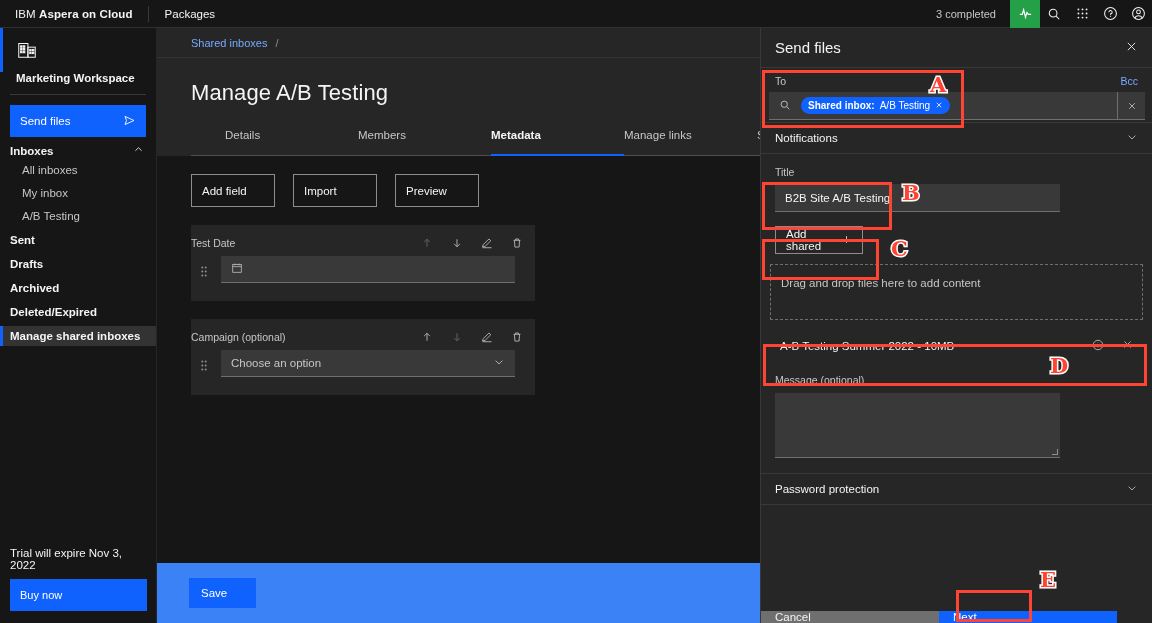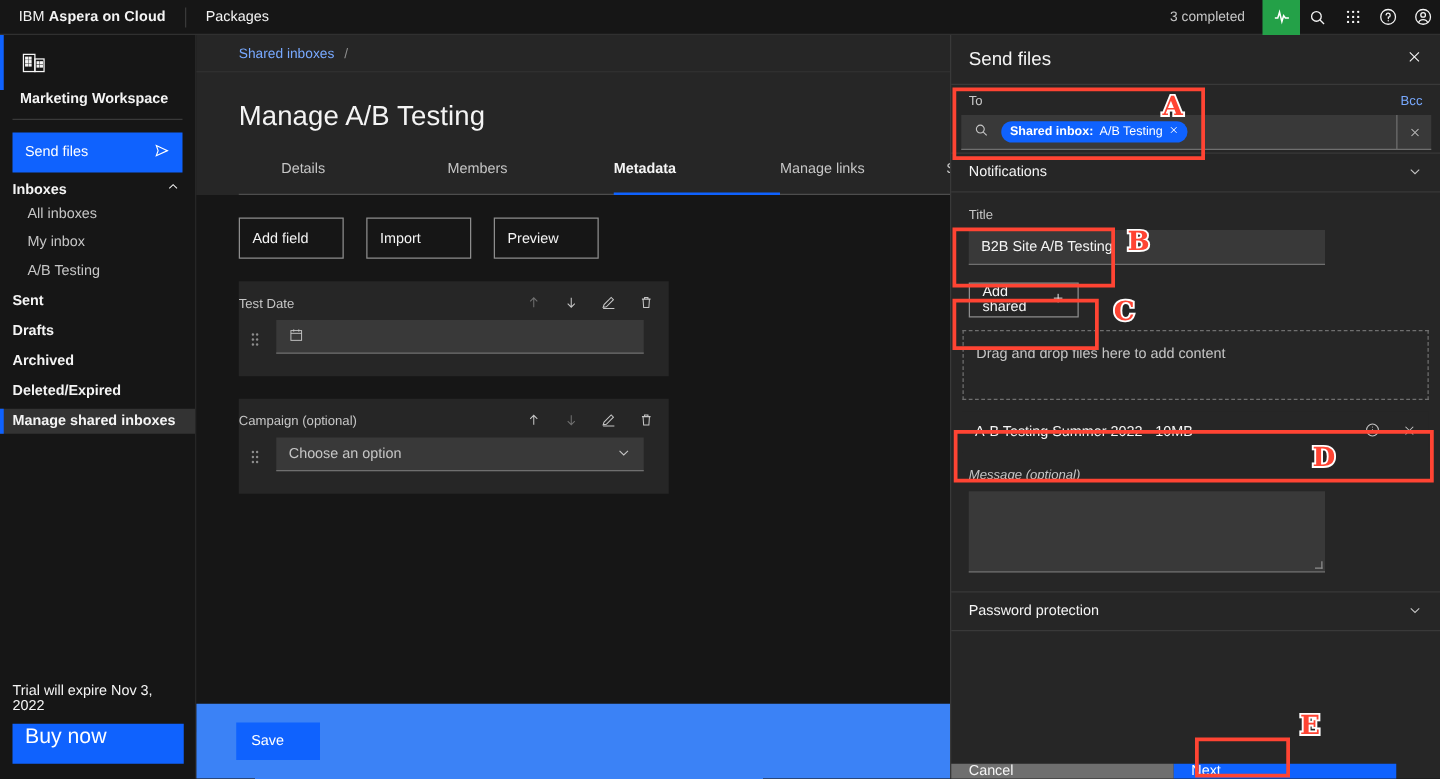--- a/index.html
+++ b/index.html
@@ -60,22 +60,22 @@
     height: 20px; display: flex; align-items: center; padding-left: 10px;
     font-size: 11.5px; font-weight: 700; color: #f4f4f4; margin-top: 4px;
   }
   .nav-item.active { background: #333333; border-left: 3px solid #0f62fe; padding-left: 7px; }
 
   .trial {
     position: absolute; bottom: 0; left: 0; width: 157px; padding: 0 10px 12px 10px;
   }
   .trial-text { font-size: 11.5px; color: #f4f4f4; margin-bottom: 8px; padding-left: 0; }
   .buy-btn {
-    height: 32px; background: #0f62fe; color: #fff; font-size: 17px;
-    display: flex; padding: 0 10px;
+    height: 32px; background: #0f62fe; color: #fff; font-size: 11px;
+    display: flex; align-items: center; padding: 0 10px;
   }
 
   
   .main {
     position: absolute; top: 28px; left: 157px; width: 603px; height: 595px;
     background: #262626; overflow: hidden;
   }
   .breadcrumb {
     height: 30px; display: flex; align-items: center; padding-left: 34px;
     font-size: 11px; background: #262626; border-bottom: 1px solid #333333;
@@ -187,21 +187,21 @@
   }
   .file-row {
     margin: 9px 9px 0 9px; height: 33px; background: #262626;
     display: flex; align-items: center; padding: 0 10px; font-size: 11.5px;
     color: #f4f4f4;
   }
   .file-row .fname { flex: 1; }
   .file-row .ricon { margin-left: 18px; color: #c6c6c6; }
 
   .msg-wrap { padding: 12px 14px 0 14px; }
-  .msg-label { font-size: 10.5px; color: #c6c6c6; font-style: italic; }
+  .msg-label { font-size: 10.5px; color: #c6c6c6; }
   .msg-box {
     margin-top: 7px; width: 285px; height: 65px; background: #393939;
     border-bottom: 1px solid #6f6f6f; position: relative;
   }
   .msg-resize {
     position: absolute; right: 2px; bottom: 2px; width: 6px; height: 6px;
     border-right: 1px solid #8d8d8d; border-bottom: 1px solid #8d8d8d;
   }
   .pw-accordion {
     margin-top: 15px; height: 32px; display: flex; align-items: center;

